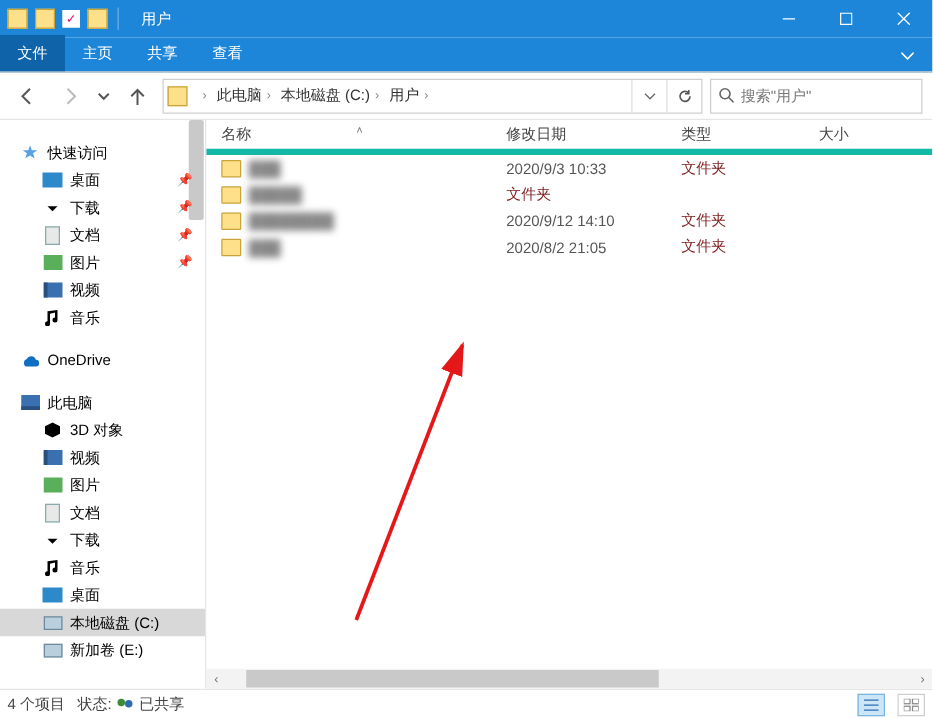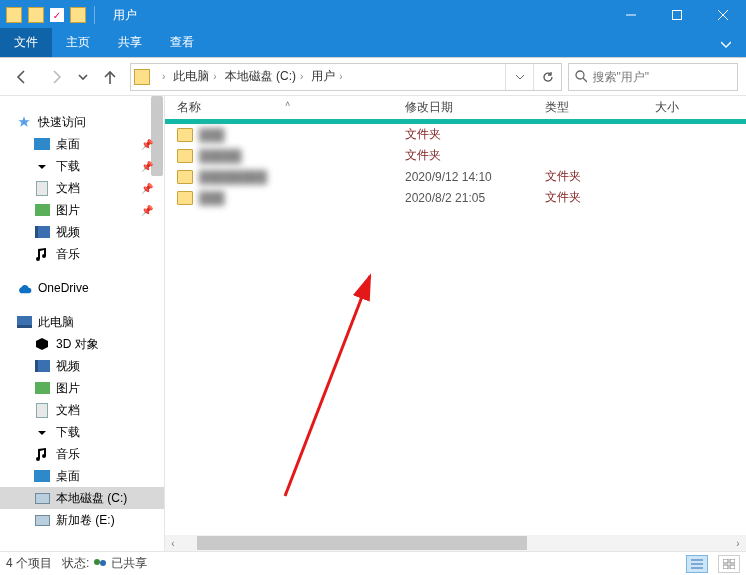--- a/index.html
+++ b/index.html
@@ -350,20 +350,21 @@
       <div class="col-date">修改日期</div>
       <div class="col-type">类型</div>
       <div class="col-size">大小</div>
     </div>
     <div class="files" id="file-rows">
         <div class="frow">
        <div class="fname">
             <span class="folder-ico2"></span>
             <span class="blur">███</span>
           </div>
+       <div class="fdate">2020/9/3 10:33</div>
        <div class="ftype">文件夹</div>
        <div class="fsize"></div>
      </div>
         <div class="frow">
        <div class="fname">
             <span class="folder-ico2"></span>
             <span class="blur">█████</span>
           </div>
        <div class="ftype">文件夹</div>
        <div class="fsize"></div>

